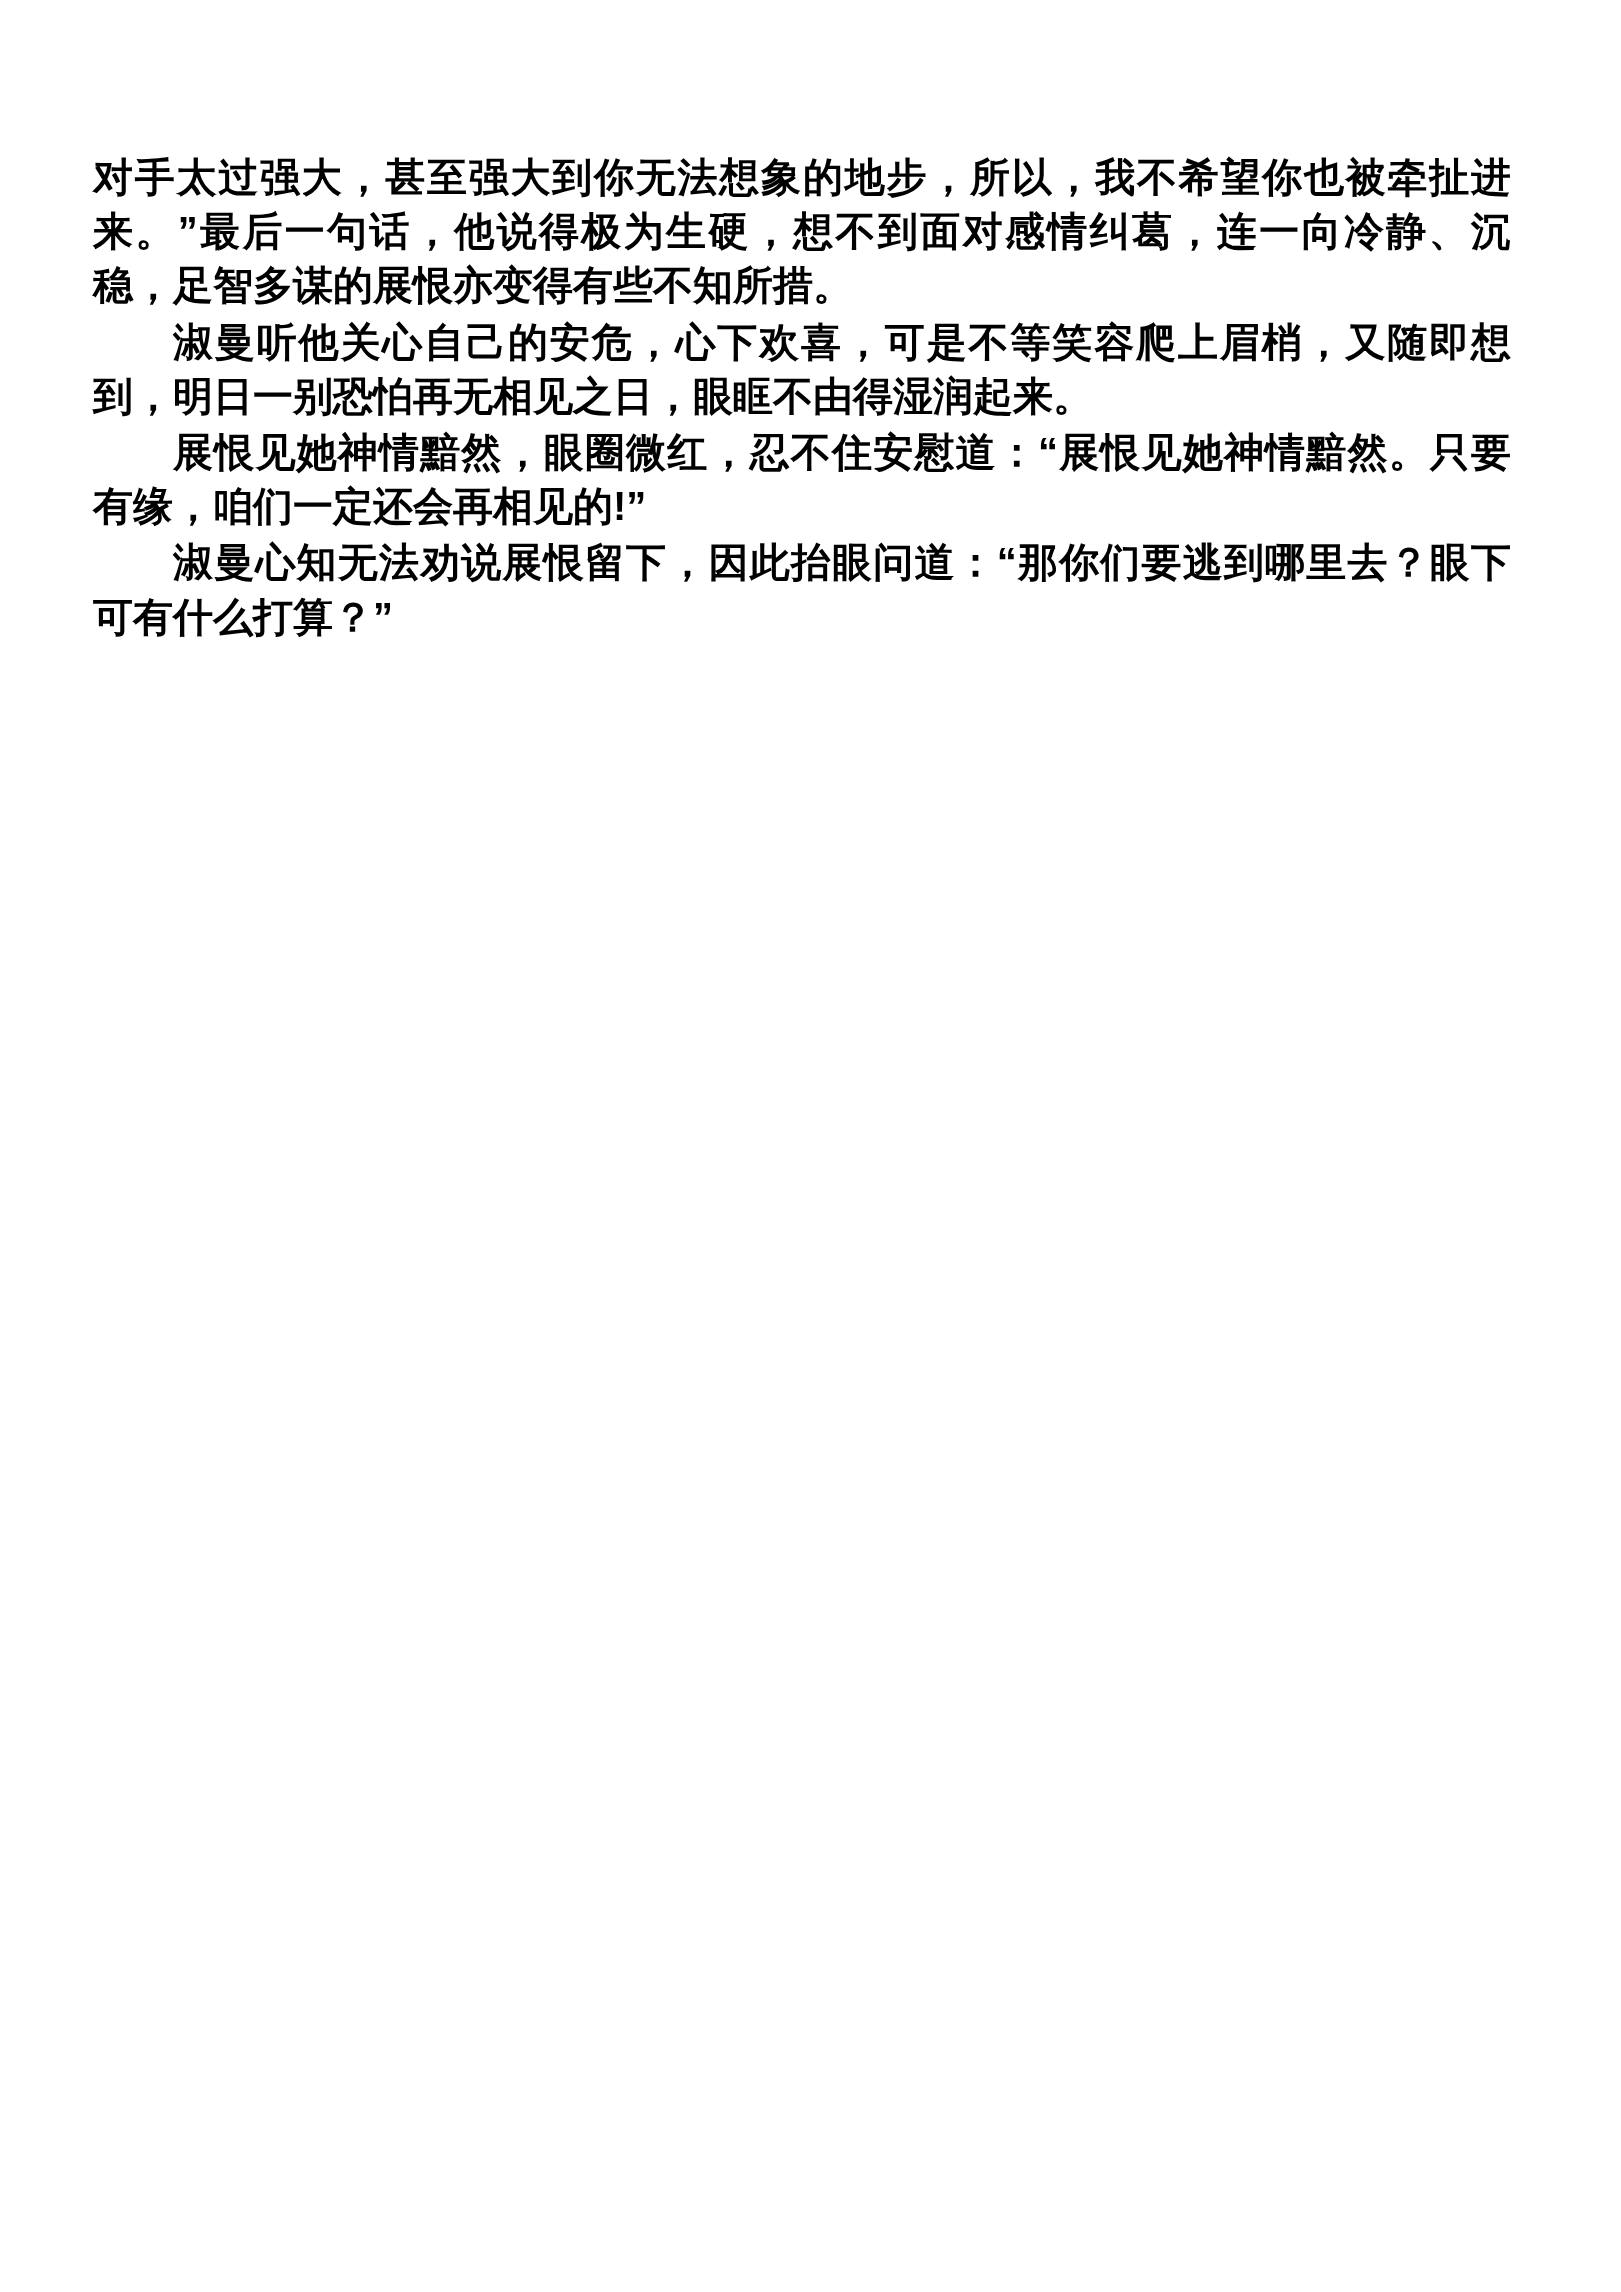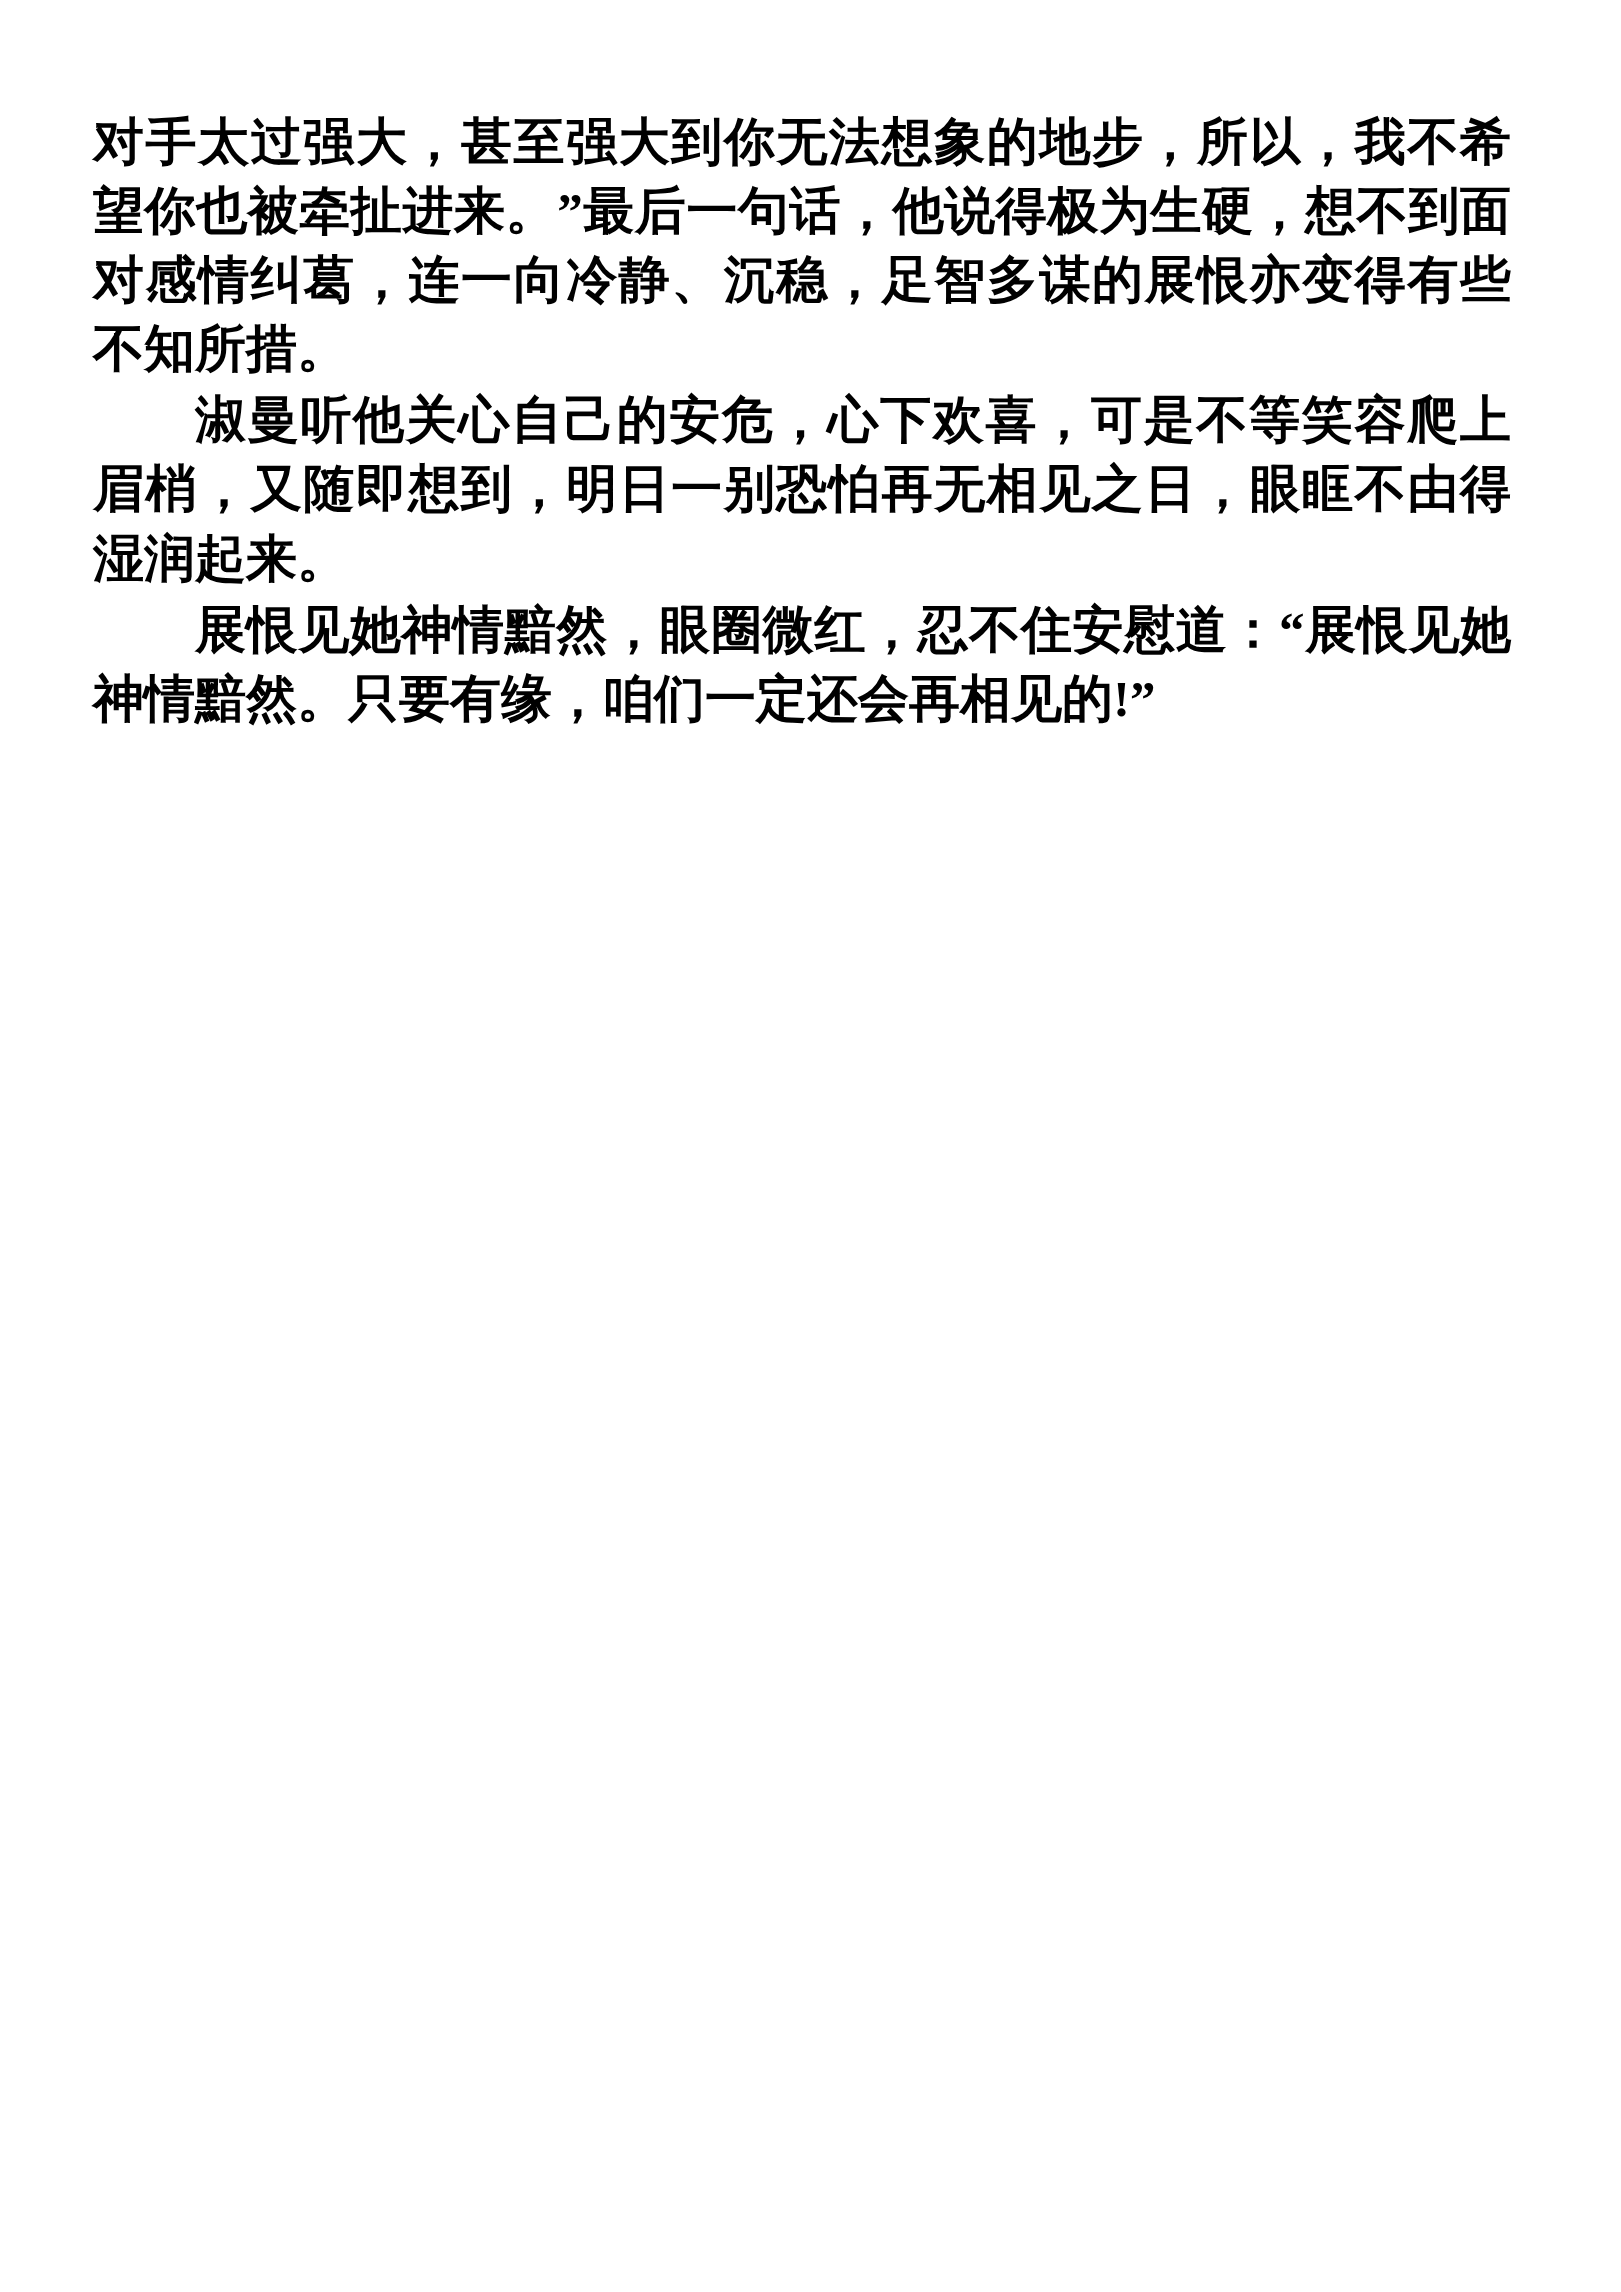--- a/index.html
+++ b/index.html
@@ -16,39 +16,41 @@
   .page {
     position: relative;
     width: 1621px;
     height: 2293px;
     background: #ffffff;
     box-sizing: border-box;
     padding: 108px 110px 0 93px;
     overflow: hidden;
   }
   .body-text {
-    font-family: Liberation Serif, serif;
-    font-size: 51px;
+    font-family: Liberation Sans, sans-serif;
+    font-size: 40px;
     line-height: 1.355;
     color: #000000;
     font-weight: 700;
     text-align: justify;
     text-justify: inter-character;
     letter-spacing: 0px;
+    margin-top: 42px;
   }
   .para {
     margin: 0 0 2px 0;
   }
   .para.indent {
     text-indent: 2em;
   }
 </style>
 </head>
 <body>
 
 <div class="page">
   <div class="body-text">
     <p class="para">对手太过强大，甚至强大到你无法想象的地步，所以，我不希望你也被牵扯进来。”最后一句话，他说得极为生硬，想不到面对感情纠葛，连一向冷静、沉稳，足智多谋的展恨亦变得有些不知所措。</p>
     <p class="para indent">淑曼听他关心自己的安危，心下欢喜，可是不等笑容爬上眉梢，又随即想到，明日一别恐怕再无相见之日，眼眶不由得湿润起来。</p>
     <p class="para indent">展恨见她神情黯然，眼圈微红，忍不住安慰道：“展恨见她神情黯然。只要有缘，咱们一定还会再相见的!”</p>
+    <p class="para indent">淑曼心知无法劝说展恨留下，因此抬眼问道：“那你们要逃到哪里去？眼下可有什么打算？”</p>
   </div>
 </div>
 
 
 </body></html>

